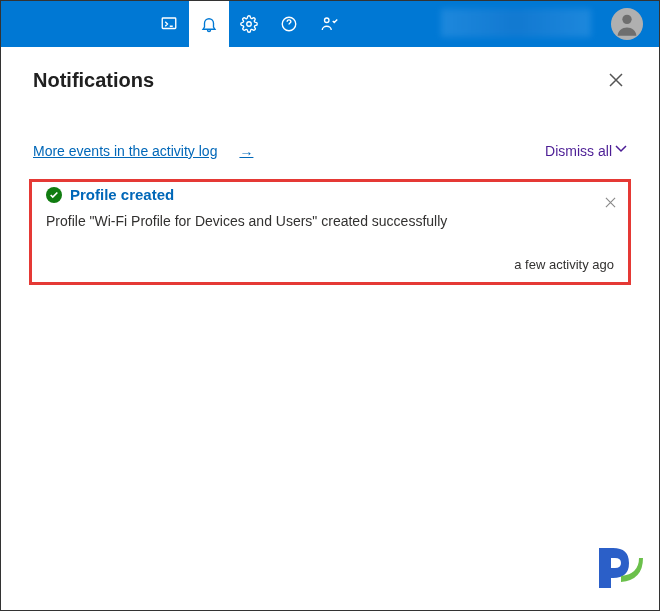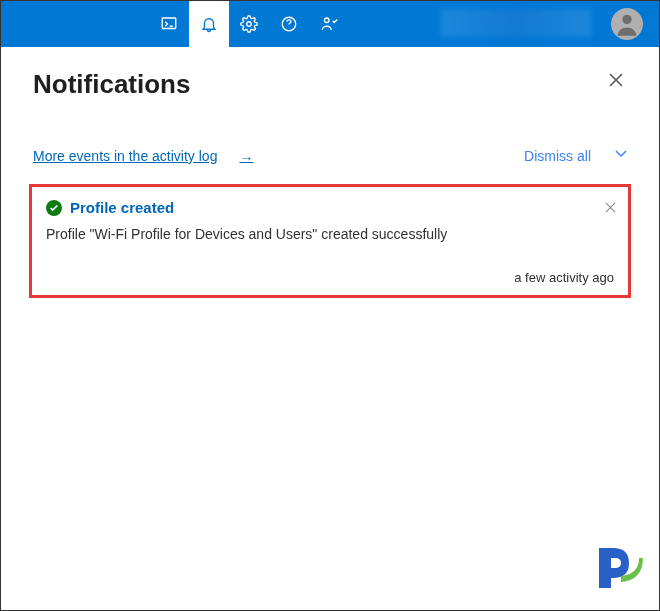--- a/index.html
+++ b/index.html
@@ -67,21 +67,21 @@
       height: 28px;
       fill: #6e6e6e;
     }
     .panel-header {
       padding: 22px 32px 0 32px;
       display: flex;
       justify-content: space-between;
       align-items: flex-start;
     }
     .panel-title {
-      font-size: 26px;
+      font-size: 20px;
       font-weight: 600;
       color: #202020;
     }
     .close-panel {
       cursor: pointer;
       color: #555;
       padding: 4px;
     }
     .close-panel svg {
       width: 14px;
@@ -99,34 +99,34 @@
       text-decoration: underline;
       cursor: pointer;
       display: flex;
       align-items: center;
       gap: 22px;
     }
     .activity-link .arrow {
       text-decoration: none;
     }
     .dismiss-all {
-      color: #3b82f6;
+      color: #4c1d95;
       font-size: 14px;
       cursor: pointer;
       display: flex;
-      gap: 24px;
+      gap: 3px;
     }
     .dismiss-all svg {
       width: 12px;
       height: 12px;
     }
     .notification-card {
       margin: 0 28px;
       border: 3px solid #e53935;
-      padding: 12px 14px 10px 14px;
+      padding: 4px 14px 10px 14px;
       position: relative;
     }
     .notif-header {
       display: flex;
       align-items: center;
       gap: 8px;
     }
     .success-icon {
       width: 16px;
       height: 16px;

